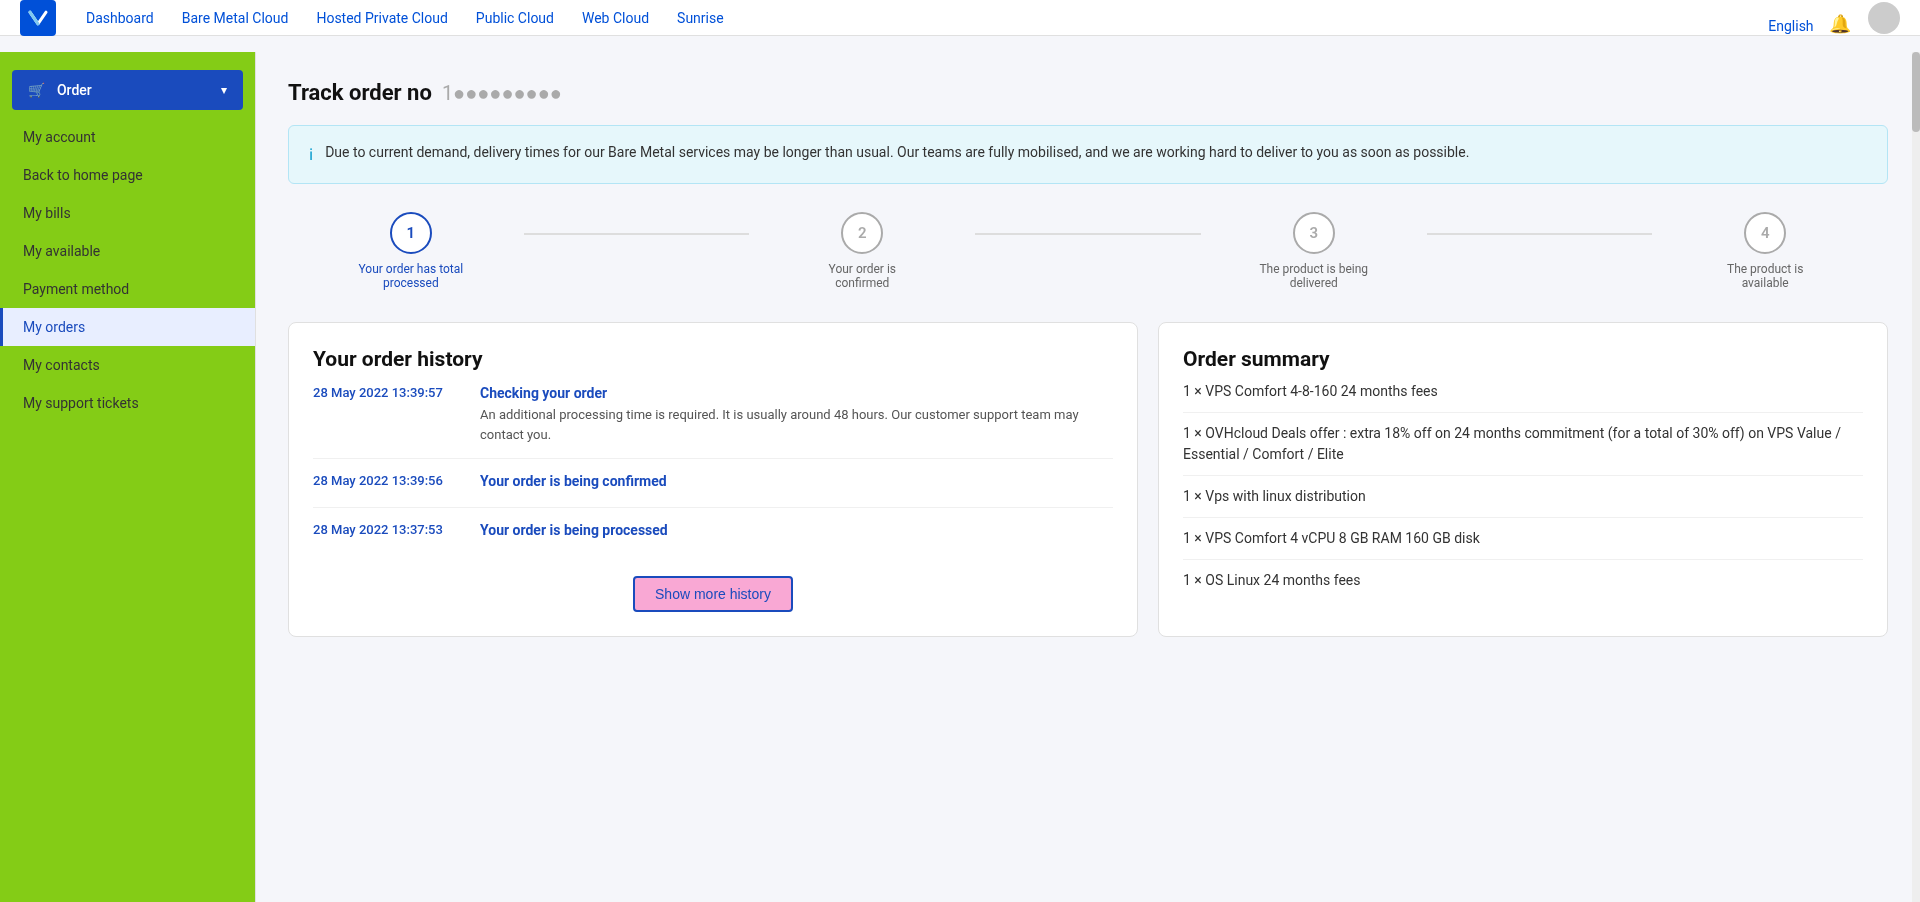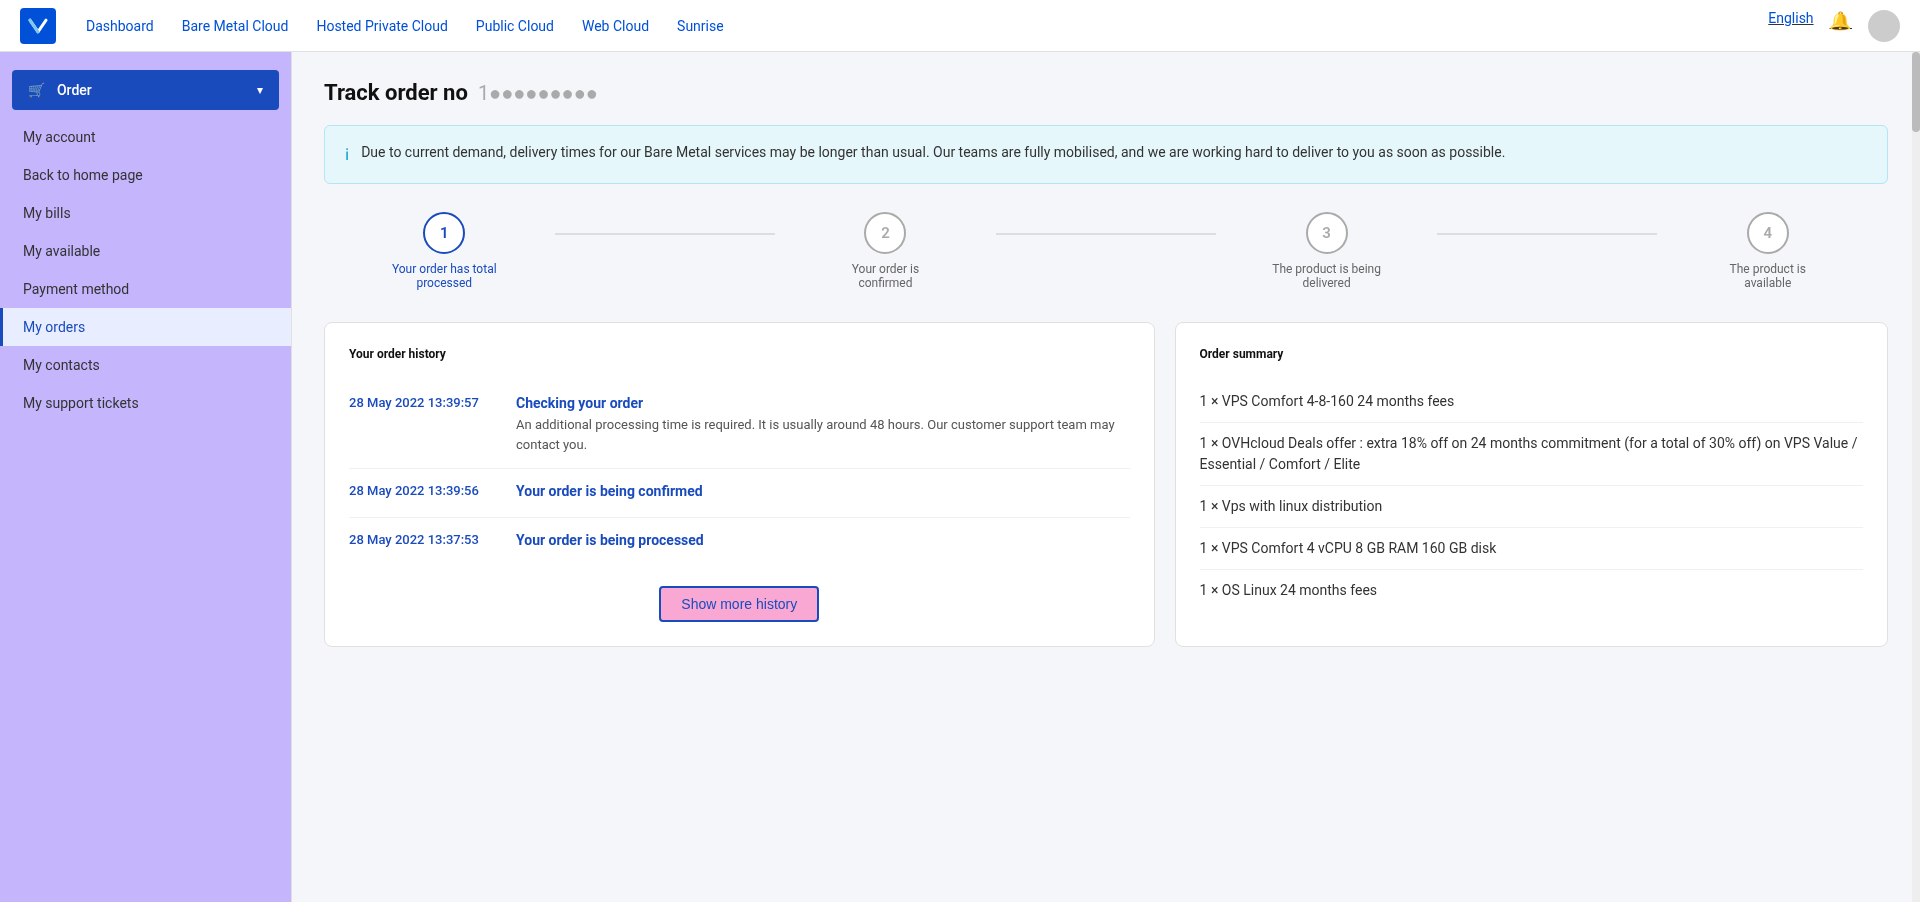--- a/index.html
+++ b/index.html
@@ -1,46 +1,46 @@
 <!DOCTYPE html>
 <html><head>
   <meta charset="utf-8">
   <style>
     * { box-sizing: border-box; margin: 0; padding: 0; }
     body { font-family: -apple-system, BlinkMacSystemFont, 'Segoe UI', Roboto, sans-serif; background: #f5f6fa; color: #333; font-size: 14px; }
 
     
     .top-nav {
       display: flex; align-items: center; background: #fff;
-      border-bottom: 1px solid #e0e0e0; padding: 0 20px; height: 52px;
+      border-bottom: 1px solid #e0e0e0; padding: 0 20px; height: 36px;
       position: fixed; top: 0; left: 0; right: 0; z-index: 100;
     }
     .logo {
       width: 36px; height: 36px; background: #0050d8;
       display: flex; align-items: center; justify-content: center;
       border-radius: 4px; margin-right: 30px; flex-shrink: 0;
     }
     .logo svg { width: 22px; height: 22px; }
     .nav-links { display: flex; gap: 28px; flex: 1; }
     .nav-link {
       color: #0050d8; font-size: 14px; text-decoration: none; cursor: pointer;
       padding: 4px 0; white-space: nowrap;
     }
-    .nav-right { display: flex; align-items: flex-start; gap: 16px; margin-left: auto; text-decoration: underline; }
+    .nav-right { display: flex; align-items: flex-end; gap: 16px; margin-left: auto; }
     .nav-lang { color: #0050d8; font-size: 14px; cursor: pointer; }
     .nav-bell { font-size: 18px; color: #555; cursor: pointer; }
     .nav-avatar {
       width: 32px; height: 32px; background: #ccc; border-radius: 50%;
     }
 
     
     .layout { display: flex; margin-top: 52px; min-height: calc(100vh - 52px); }
 
     
-    .sidebar { width: 292px; background: #c4b5fd; border-right: 1px solid #e0e0e0; flex-shrink: 0; padding-top: 10px; }
+    .sidebar { width: 256px; background: #84cc16; border-right: 1px solid #e0e0e0; flex-shrink: 0; padding-top: 10px; }
     .sidebar-order-btn {
       display: flex; align-items: center; justify-content: space-between;
       background: #1a4bbd; color: #fff; padding: 12px 16px; margin: 8px 12px;
       border-radius: 4px; cursor: pointer; font-size: 14px; font-weight: 500;
     }
     .sidebar-order-btn .cart-icon { margin-right: 8px; }
     .sidebar-order-btn .chevron { font-size: 12px; }
     .sidebar-nav { list-style: none; margin-top: 8px; }
     .sidebar-nav li {
       padding: 11px 20px; cursor: pointer; font-size: 14px; color: #333;
@@ -81,21 +81,21 @@
     }
 
     
     .cards-row { display: flex; gap: 20px; }
 
     
     .card {
       background: #fff; border: 1px solid #e0e0e0; border-radius: 8px;
       padding: 24px; flex: 1;
     }
-    .card-title { font-size: 12px; font-weight: 700; color: #111; margin-bottom: 20px; }
+    .card-title { font-size: 21px; font-weight: 700; color: #111; }
     .history-item { display: flex; gap: 12px; padding: 14px 0; border-bottom: 1px solid #f0f0f0; }
     .history-item:last-of-type { border-bottom: none; }
     .history-date { color: #1a4bbd; font-size: 13px; white-space: nowrap; min-width: 155px; font-weight: 500; }
     .history-content {}
     .history-event { font-weight: 700; color: #1a4bbd; font-size: 14px; margin-bottom: 4px; }
     .history-desc { color: #555; font-size: 13px; line-height: 1.5; }
     .show-more-btn {
       display: block; margin: 20px auto 0;
       border: 2px solid #1a4bbd; color: #1a4bbd; background: #f9a8d4;
       padding: 8px 20px; border-radius: 4px; cursor: pointer;

